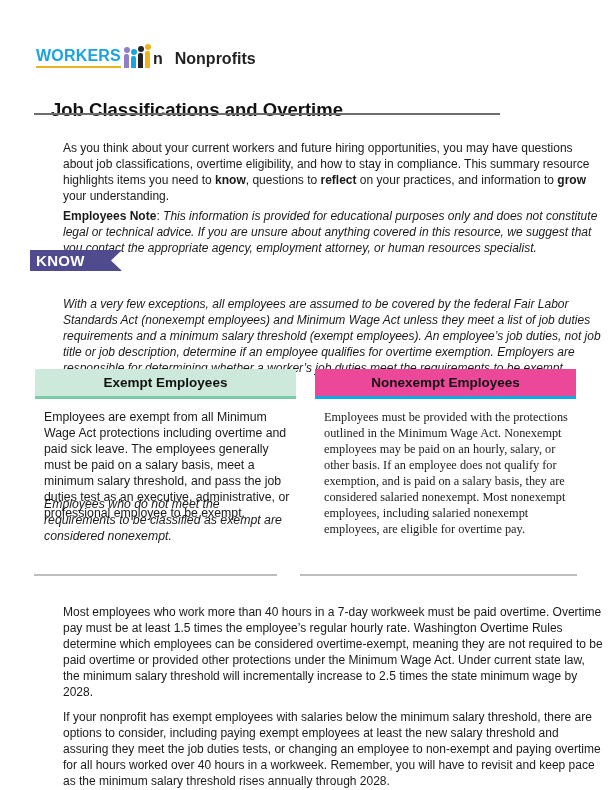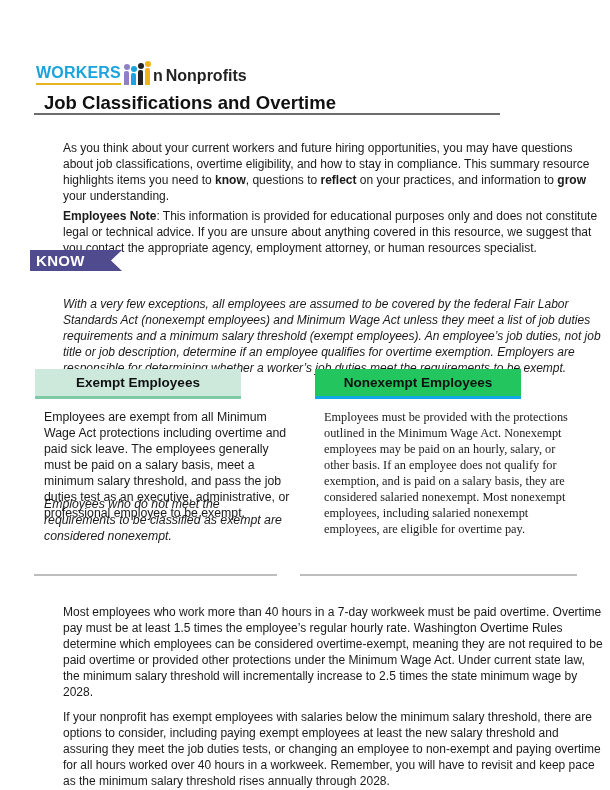--- a/index.html
+++ b/index.html
@@ -2,73 +2,73 @@
 <html><head>
   <meta charset="utf-8">
   <style>
     html, body { margin: 0; padding: 0; background: #ffffff; }
     body {
       width: 610px; height: 790px; position: relative; overflow: hidden;
       font-family: "Liberation Sans", "DejaVu Sans", sans-serif;
       color: #1a1a1a;
     }
     .logo {
-      position: absolute; left: 36px; top: 51px; height: 34px;
+      position: absolute; left: 36px; top: 34px; height: 34px;
       display: flex; align-items: flex-end; justify-content: flex-end;
     }
     .logo-workers {
       font-weight: bold; font-size: 16px; color: #1aa3dd; letter-spacing: 0.2px;
       border-bottom: 2px solid #e6b422; padding-bottom: 1px; line-height: 18px;
     }
     .logo-figs { display: flex; align-items: flex-end; margin: 0 1px 0 3px; height: 30px; }
     .fig { display: flex; flex-direction: column; align-items: center; margin-right: 1px; }
     .fig .head { width: 6px; height: 6px; border-radius: 50%; margin-bottom: 1px; }
     .fig .body { width: 5px; border-radius: 2px 2px 0 0; }
     .logo-n { font-weight: bold; font-size: 16px; color: #222; line-height: 18px; }
-    .logo-nonprofits { font-weight: bold; font-size: 16px; color: #222; line-height: 18px; margin-left: 3px; }
+    .logo-nonprofits { font-weight: bold; font-size: 16px; color: #222; line-height: 18px; margin-left: 12px; }
 
     .page-title {
       position: absolute; left: 36px; top: 84px;
-      font-size: 18.5px; font-weight: bold; color: #111; margin: 8px;
+      font-size: 18.5px; font-weight: bold; color: #111; margin: 15px;
     }
     .title-rule {
       position: absolute; left: 34px; top: 113px; width: 466px; height: 0;
       border-top: 2px solid #6d6d6d;
     }
     .title-rule { width: 466px; }
     .para {
       position: absolute; left: 50px; width: 540px;
       font-size: 12px; line-height: 16px; margin: 13px; color: #1a1a1a;
     }
     .p-intro { top: 127px; }
     .p-note { top: 195px; }
     .p-know { top: 283px; font-style: italic; }
     .p-overtime { top: 591px; }
     .p-options { top: 696px; }
     .p-note .lead { font-weight: bold; font-style: normal; }
-    .p-note .rest { }
+    .p-note .rest { font-style: italic; }
 
     .know-banner {
       position: absolute; left: 30px; top: 250px; height: 21px; width: 92px;
       background: #504a8e;
       clip-path: polygon(0 0, 100% 0, 88% 50%, 100% 100%, 0 100%);
     }
     .know-label {
       position: absolute; left: 36px; top: 251px;
       color: #ffffff; font-weight: bold; font-size: 15px; line-height: 20px;
       letter-spacing: 0.3px;
     }
 
     .col-head {
-      position: absolute; top: 369px; height: 27px; width: 206px;
+      position: absolute; top: 369px; height: 27px; width: 261px;
       display: flex; align-items: center; justify-content: center;
       font-weight: bold; font-size: 13.5px; color: #111;
     }
     .col-head.exempt { left: 35px; background: #cde9dc; border-bottom: 3px solid #7fcaa6; }
-    .col-head.nonexempt { left: 315px; background: #22c55e; border-bottom: 3px solid #10a9e4; }
+    .col-head.nonexempt { left: 315px; background: #ec4899; border-bottom: 3px solid #10a9e4; }
 
     .col-text {
       position: absolute; width: 250px; font-size: 12.3px; line-height: 16px; margin: 0;
       color: #1a1a1a;
     }
     .col-text.exempt-1 { left: 44px; top: 409px; }
     .col-text.exempt-2 { left: 44px; top: 496px; font-style: italic; }
     .col-text.nonexempt-1 { left: 324px; top: 409px; width: 255px; font-family: Liberation Serif, serif; }
 
     .col-rule {

